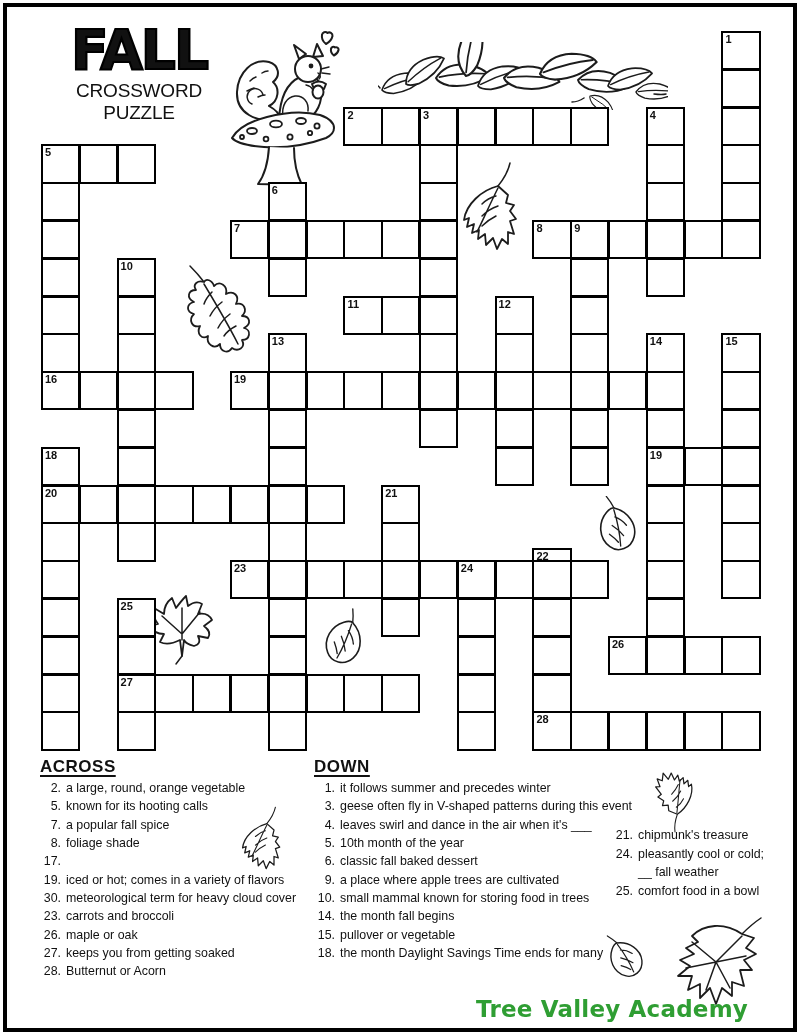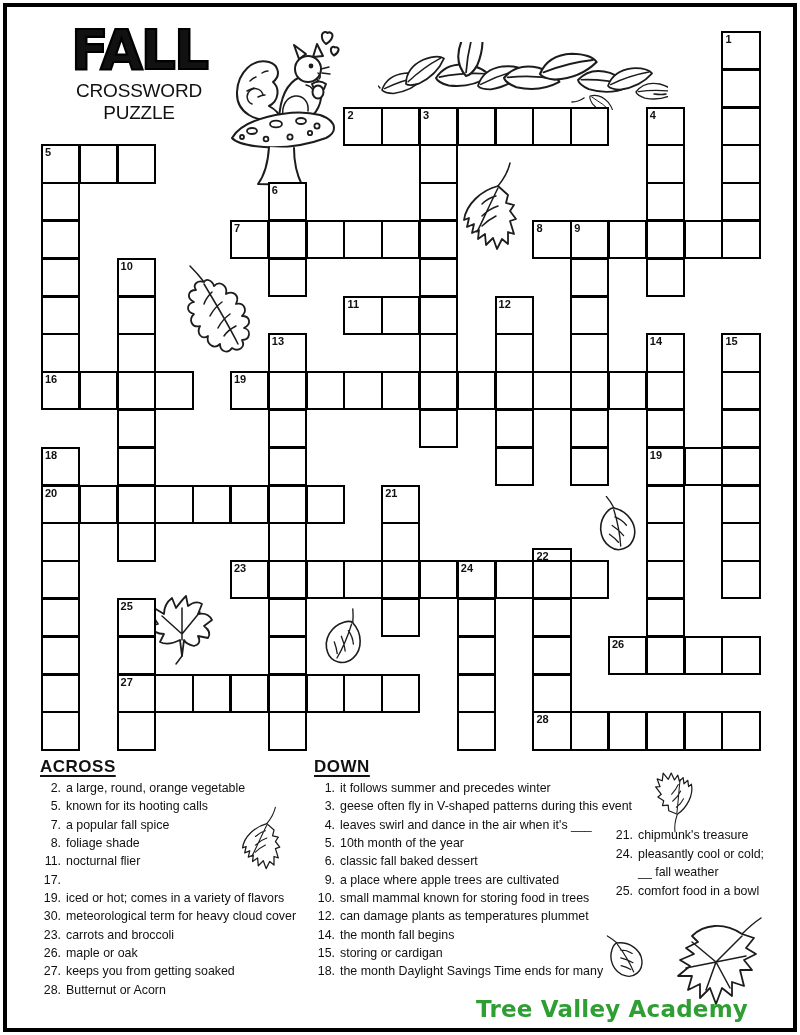--- a/index.html
+++ b/index.html
@@ -452,24 +452,20 @@
     </li>
     <li>
       <span class="cnum">7.</span>
       <span class="ctext">a popular fall spice</span>
     </li>
     <li>
       <span class="cnum">8.</span>
       <span class="ctext">foliage shade</span>
     </li>
     <li>
-      <span class="cnum">11.</span>
-      <span class="ctext">nocturnal flier</span>
-    </li>
-    <li>
       <span class="cnum">17.</span>
     </li>
     <li>
       <span class="cnum">19.</span>
       <span class="ctext">iced or hot; comes in a variety of flavors</span>
     </li>
     <li>
       <span class="cnum">30.</span>
       <span class="ctext">meteorological term for heavy cloud cover</span>
     </li>
@@ -515,30 +511,26 @@
     </li>
     <li>
       <span class="cnum">9.</span>
       <span class="ctext">a place where apple trees are cultivated</span>
     </li>
     <li>
       <span class="cnum">10.</span>
       <span class="ctext">small mammal known for storing food in trees</span>
     </li>
     <li>
-      <span class="cnum">12.</span>
-      <span class="ctext">can damage plants as temperatures plummet</span>
-    </li>
-    <li>
       <span class="cnum">14.</span>
       <span class="ctext">the month fall begins</span>
     </li>
     <li>
       <span class="cnum">15.</span>
-      <span class="ctext">storing or cardigan</span>
+      <span class="ctext">pullover or vegetable</span>
     </li>
     <li>
       <span class="cnum">18.</span>
       <span class="ctext">the month Daylight Savings Time ends for many</span>
     </li>
   </ol>
 
 <ol class="clue-list" id="right-list">
     <li>
       <span class="cnum">21.</span>

